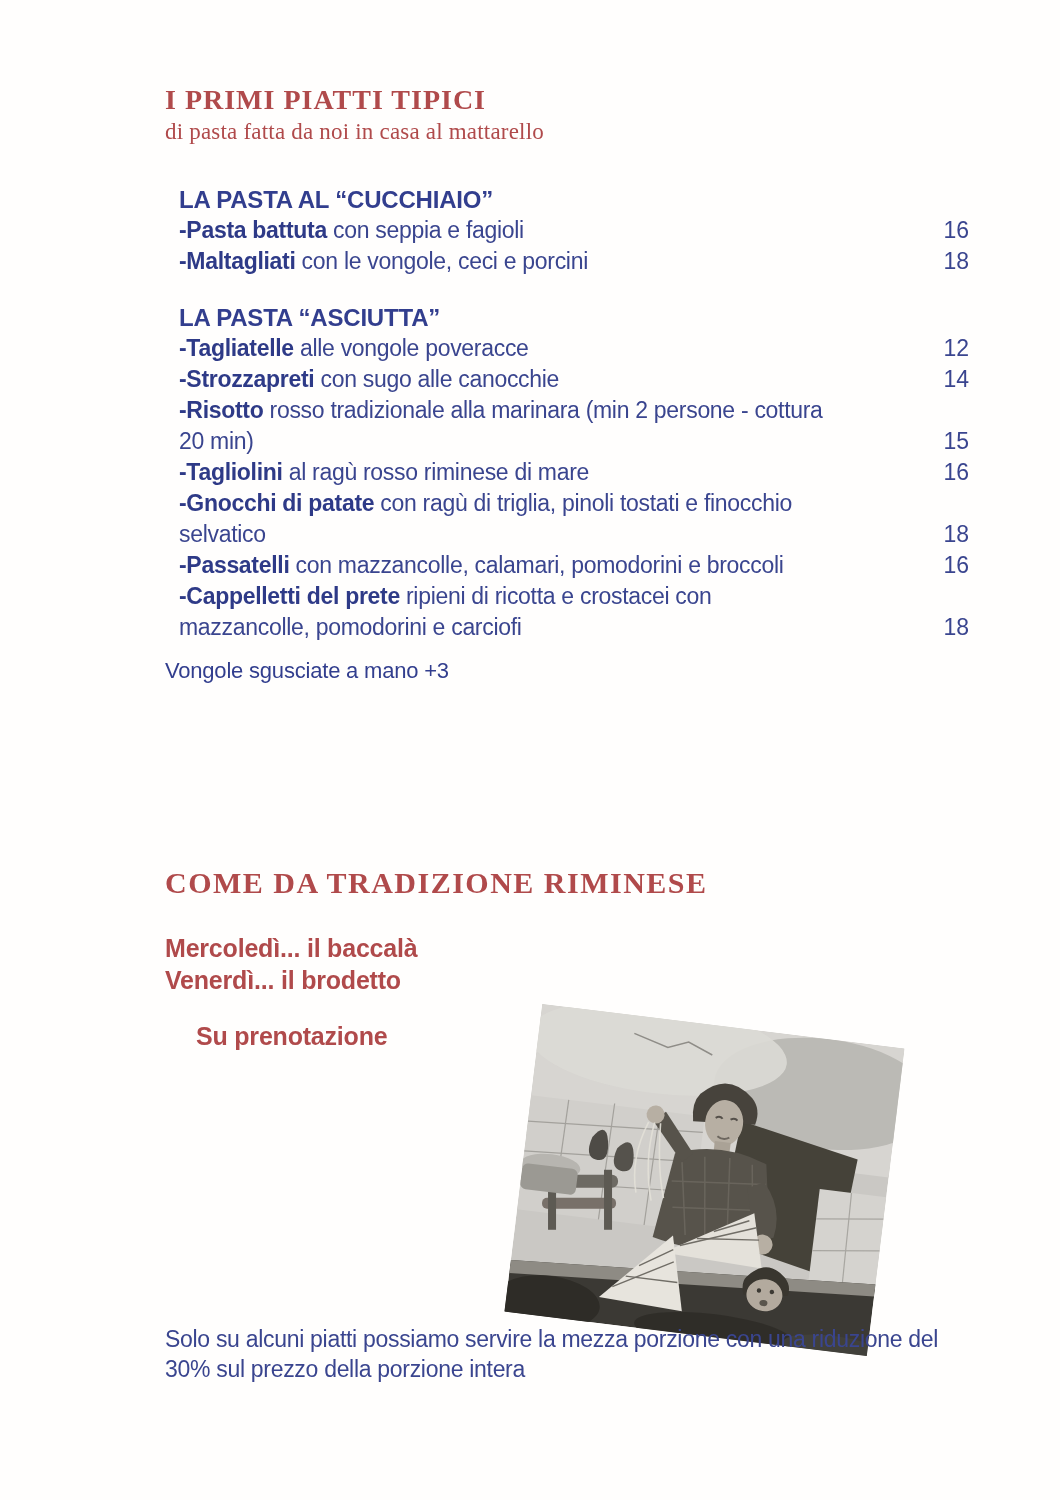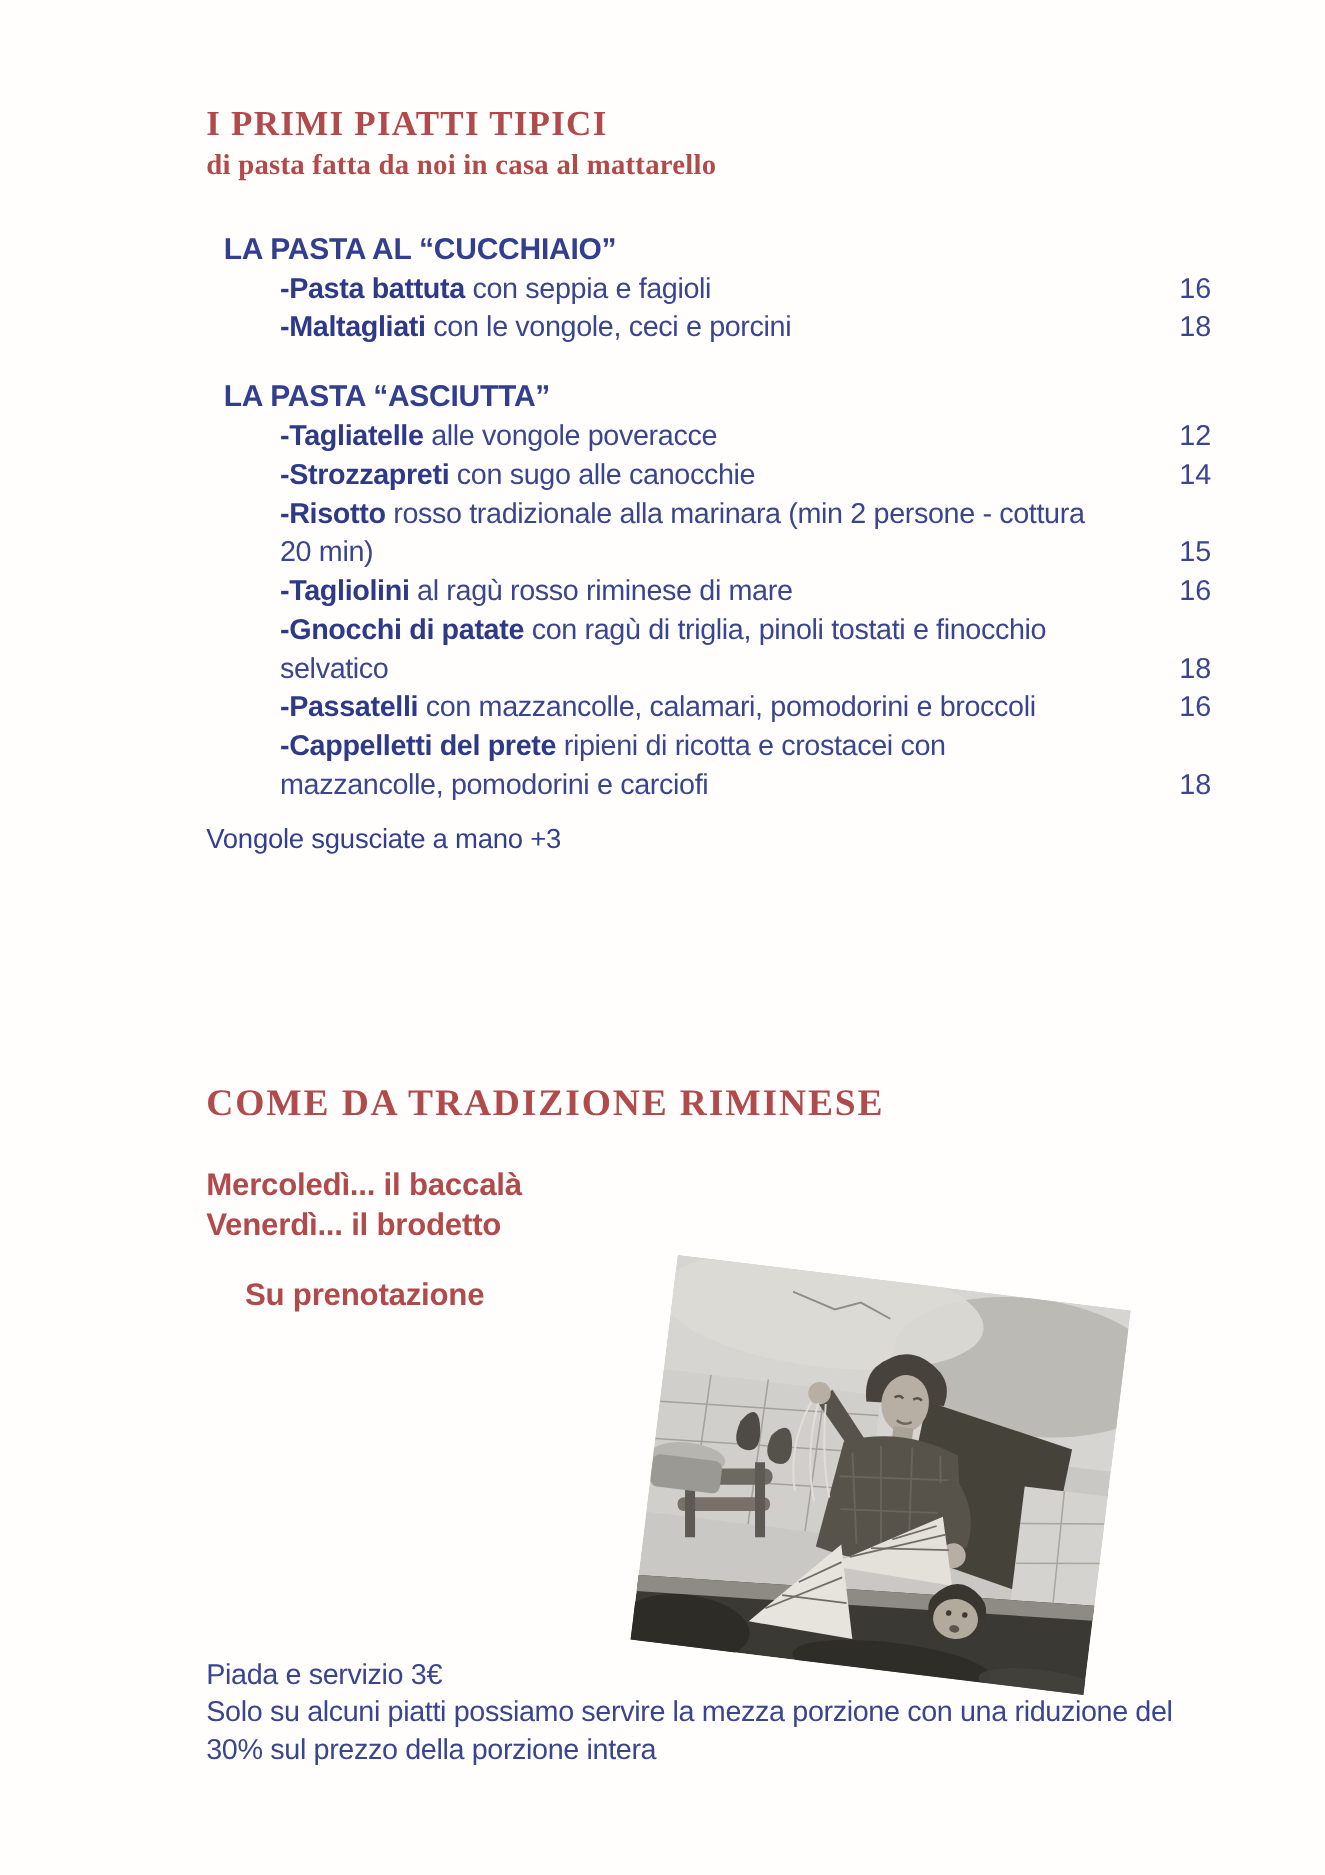--- a/index.html
+++ b/index.html
@@ -11,33 +11,33 @@
   }
   
   .header { position:absolute; left:165px; top:84px; }
   .page-title {
     font-family:"Liberation Serif", serif;
     font-size:28px; font-weight:bold; color:#b04a4b; letter-spacing:1px;
     line-height:32px;
   }
   .page-subtitle {
     font-family:"Liberation Serif", serif;
-    font-size:23px; font-weight:bold; color:#b04a4b; line-height:26px;
+    font-size:23px; font-weight:normal; color:#b04a4b; line-height:26px;
     margin-top:3px; letter-spacing:0.2px;
   }
   
   .menu-section { position:absolute; left:179px; width:790px; color:#323e8e; }
   .section-1 { top:184px; }
   .section-2 { top:302px; }
   .section-heading {
     font-size:24px; font-weight:bold; line-height:31px; letter-spacing:-0.2px;
   }
   .menu-item { display:flex; line-height:31px; font-size:23px; }
   .menu-item .itxt {
-    width:738px; white-space:pre-line; letter-spacing:-0.3px; color:#3a458f;margin-left:45px;
+    width:738px; white-space:pre-line; letter-spacing:-0.3px; color:#3a458f;
   }
   .menu-item .iname { font-weight:bold; color:#2e3a87; }
   .menu-item .price {
     flex:1; display:flex; align-items:flex-end; justify-content:flex-end;
     color:#3a458f;
   }
   
   .note {
     position:absolute; left:165px; top:658px;
     font-size:22px; font-weight:normal; color:#323e8e; letter-spacing:-0.2px;
@@ -232,18 +232,17 @@
       <circle cx="263" cy="258" r="2.2" fill="#3d3a34"></circle>
       <ellipse cx="256" cy="270" rx="4" ry="3" fill="#5a554d"></ellipse>
 
       <ellipse cx="42" cy="295" rx="52" ry="26" fill="#2e2c27"></ellipse>
       <ellipse cx="210" cy="305" rx="80" ry="18" fill="#2e2c27" opacity="0.85"></ellipse>
       <ellipse cx="330" cy="306" rx="50" ry="12" fill="#44423c" opacity="0.8"></ellipse>
     </svg>
   </div>
 
   <div class="footer">
-    <p>Piada e servizio 3€</p>
     <p>Solo su alcuni piatti possiamo servire la mezza porzione con una riduzione del</p>
     <p>30% sul prezzo della porzione intera</p>
   </div>
 
 </div>
 
 </body></html>

